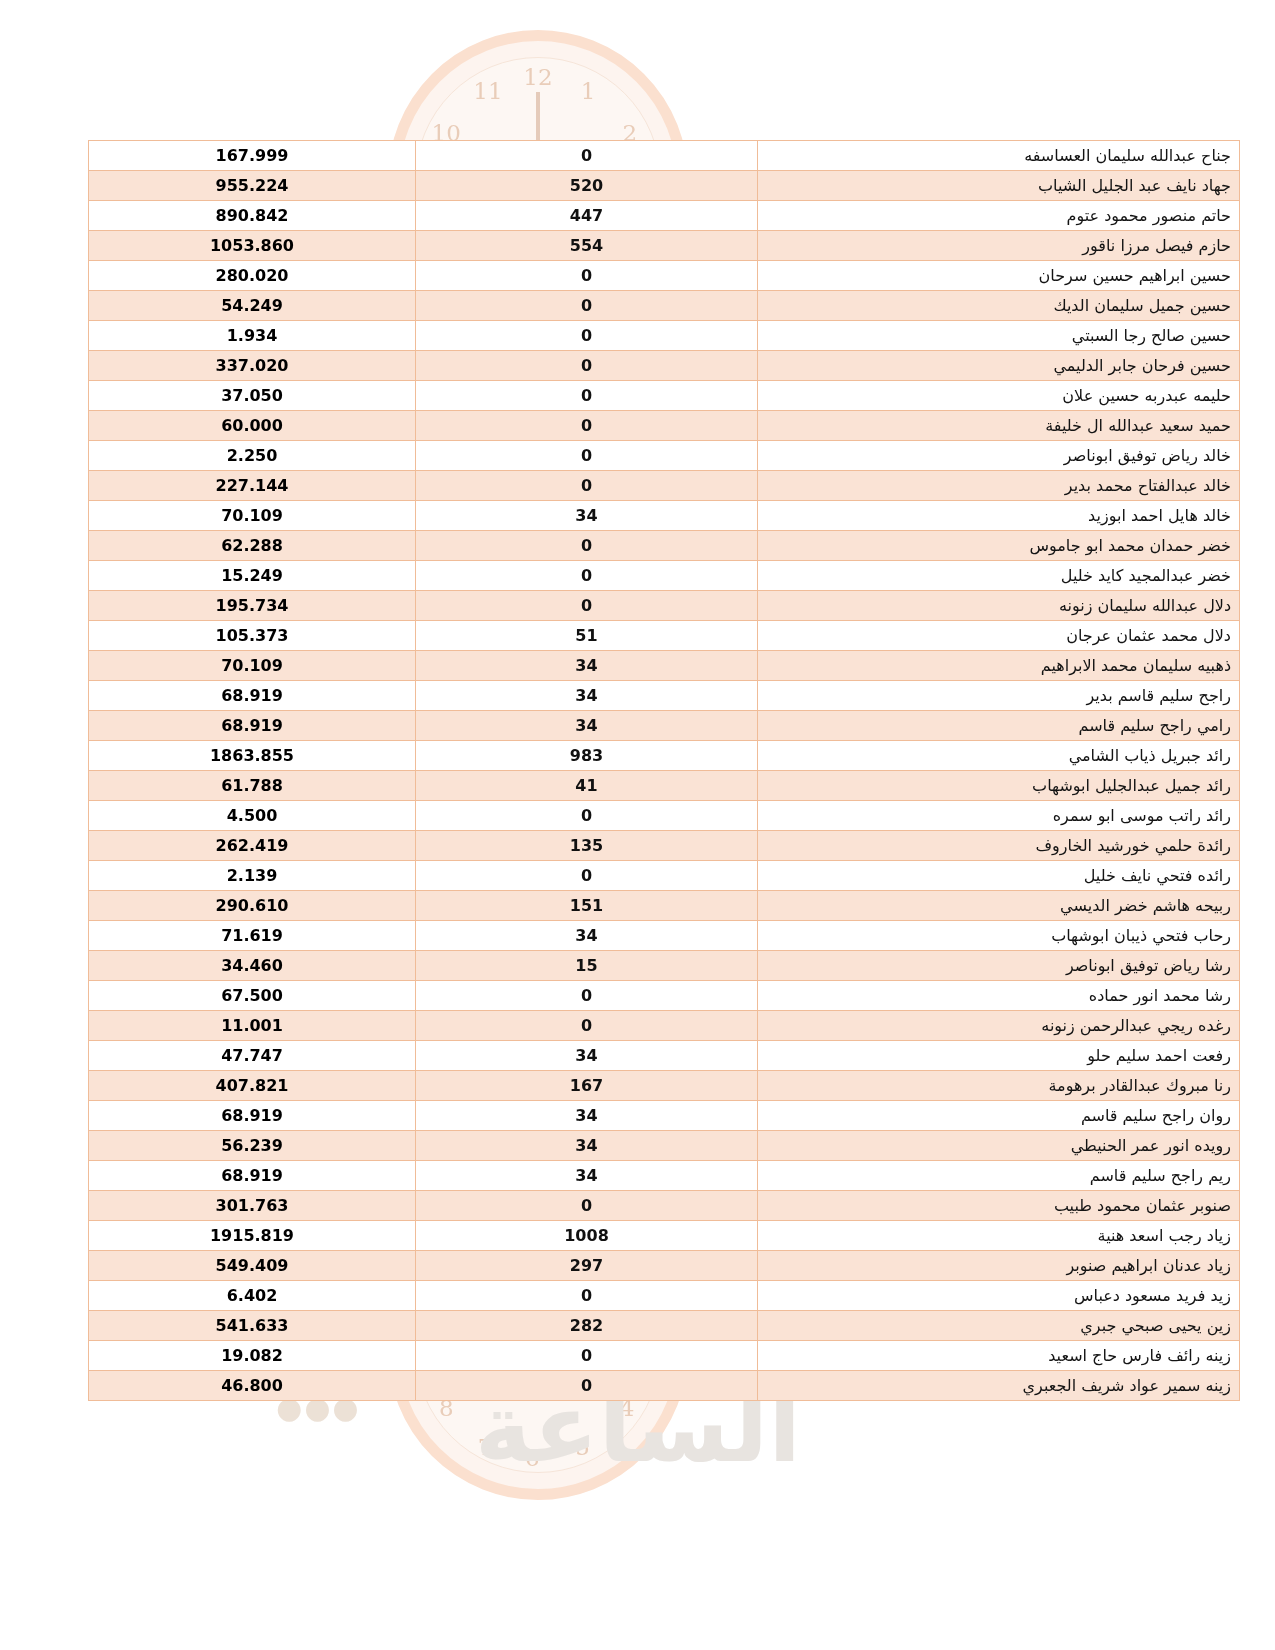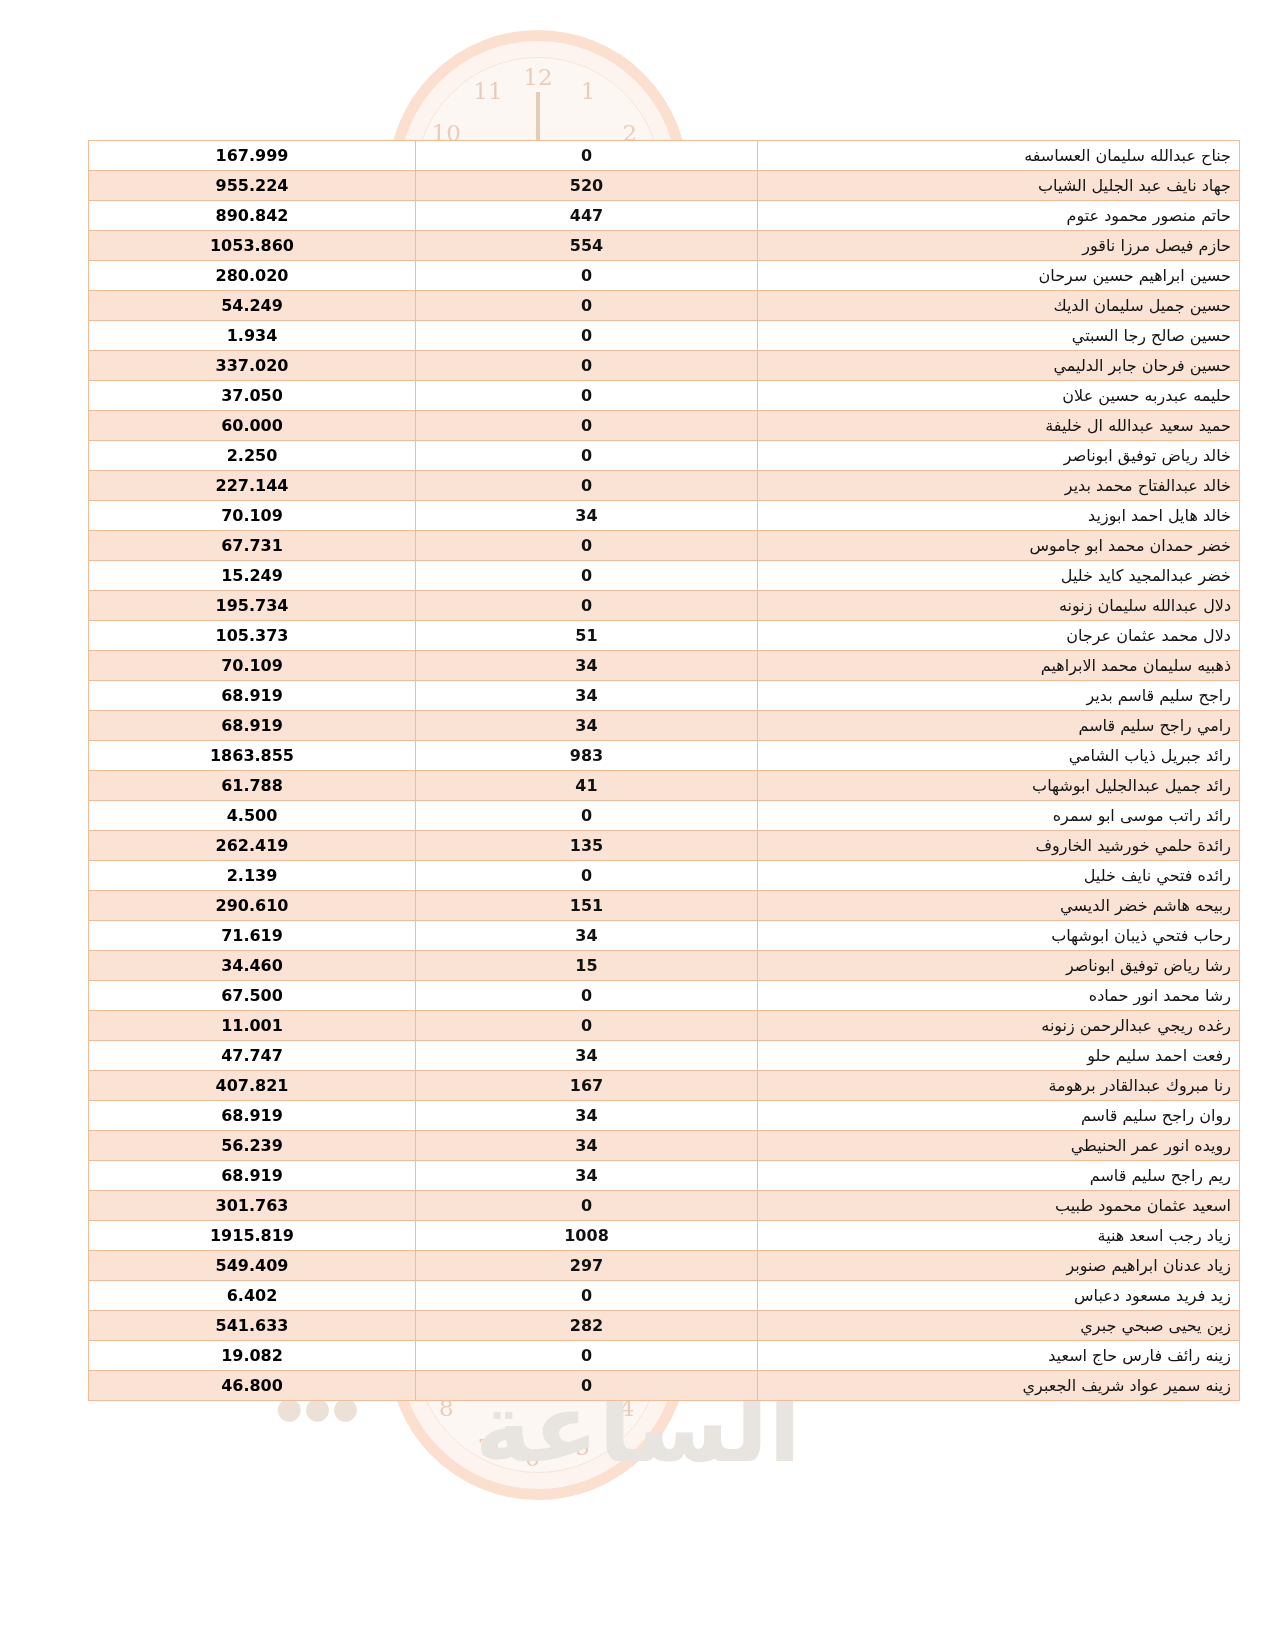--- a/index.html
+++ b/index.html
@@ -317,21 +317,21 @@
           <td class="c-amount">227.144</td>
         </tr>
         <tr class="even">
           <td class="c-name">خالد هايل احمد ابوزيد</td>
           <td class="c-count">34</td>
           <td class="c-amount">70.109</td>
         </tr>
         <tr class="odd">
           <td class="c-name">خضر حمدان محمد ابو جاموس</td>
           <td class="c-count">0</td>
-          <td class="c-amount">67.731</td>
+          <td class="c-amount">62.288</td>
         </tr>
         <tr class="even">
           <td class="c-name">خضر عبدالمجيد كايد خليل</td>
           <td class="c-count">0</td>
           <td class="c-amount">15.249</td>
         </tr>
         <tr class="odd">
           <td class="c-name">دلال عبدالله سليمان زنونه</td>
           <td class="c-count">0</td>
           <td class="c-amount">195.734</td>
@@ -425,21 +425,21 @@
           <td class="c-name">رويده انور عمر الحنيطي</td>
           <td class="c-count">34</td>
           <td class="c-amount">56.239</td>
         </tr>
         <tr class="even">
           <td class="c-name">ريم راجح سليم قاسم</td>
           <td class="c-count">34</td>
           <td class="c-amount">68.919</td>
         </tr>
         <tr class="odd">
-          <td class="c-name">اسعيد عثمان محمود طبيب</td>
+          <td class="c-name">صنوبر عثمان محمود طبيب</td>
           <td class="c-count">0</td>
           <td class="c-amount">301.763</td>
         </tr>
         <tr class="even">
           <td class="c-name">زياد رجب اسعد هنية</td>
           <td class="c-count">1008</td>
           <td class="c-amount">1915.819</td>
         </tr>
         <tr class="odd">
           <td class="c-name">زياد عدنان ابراهيم صنوبر</td>

